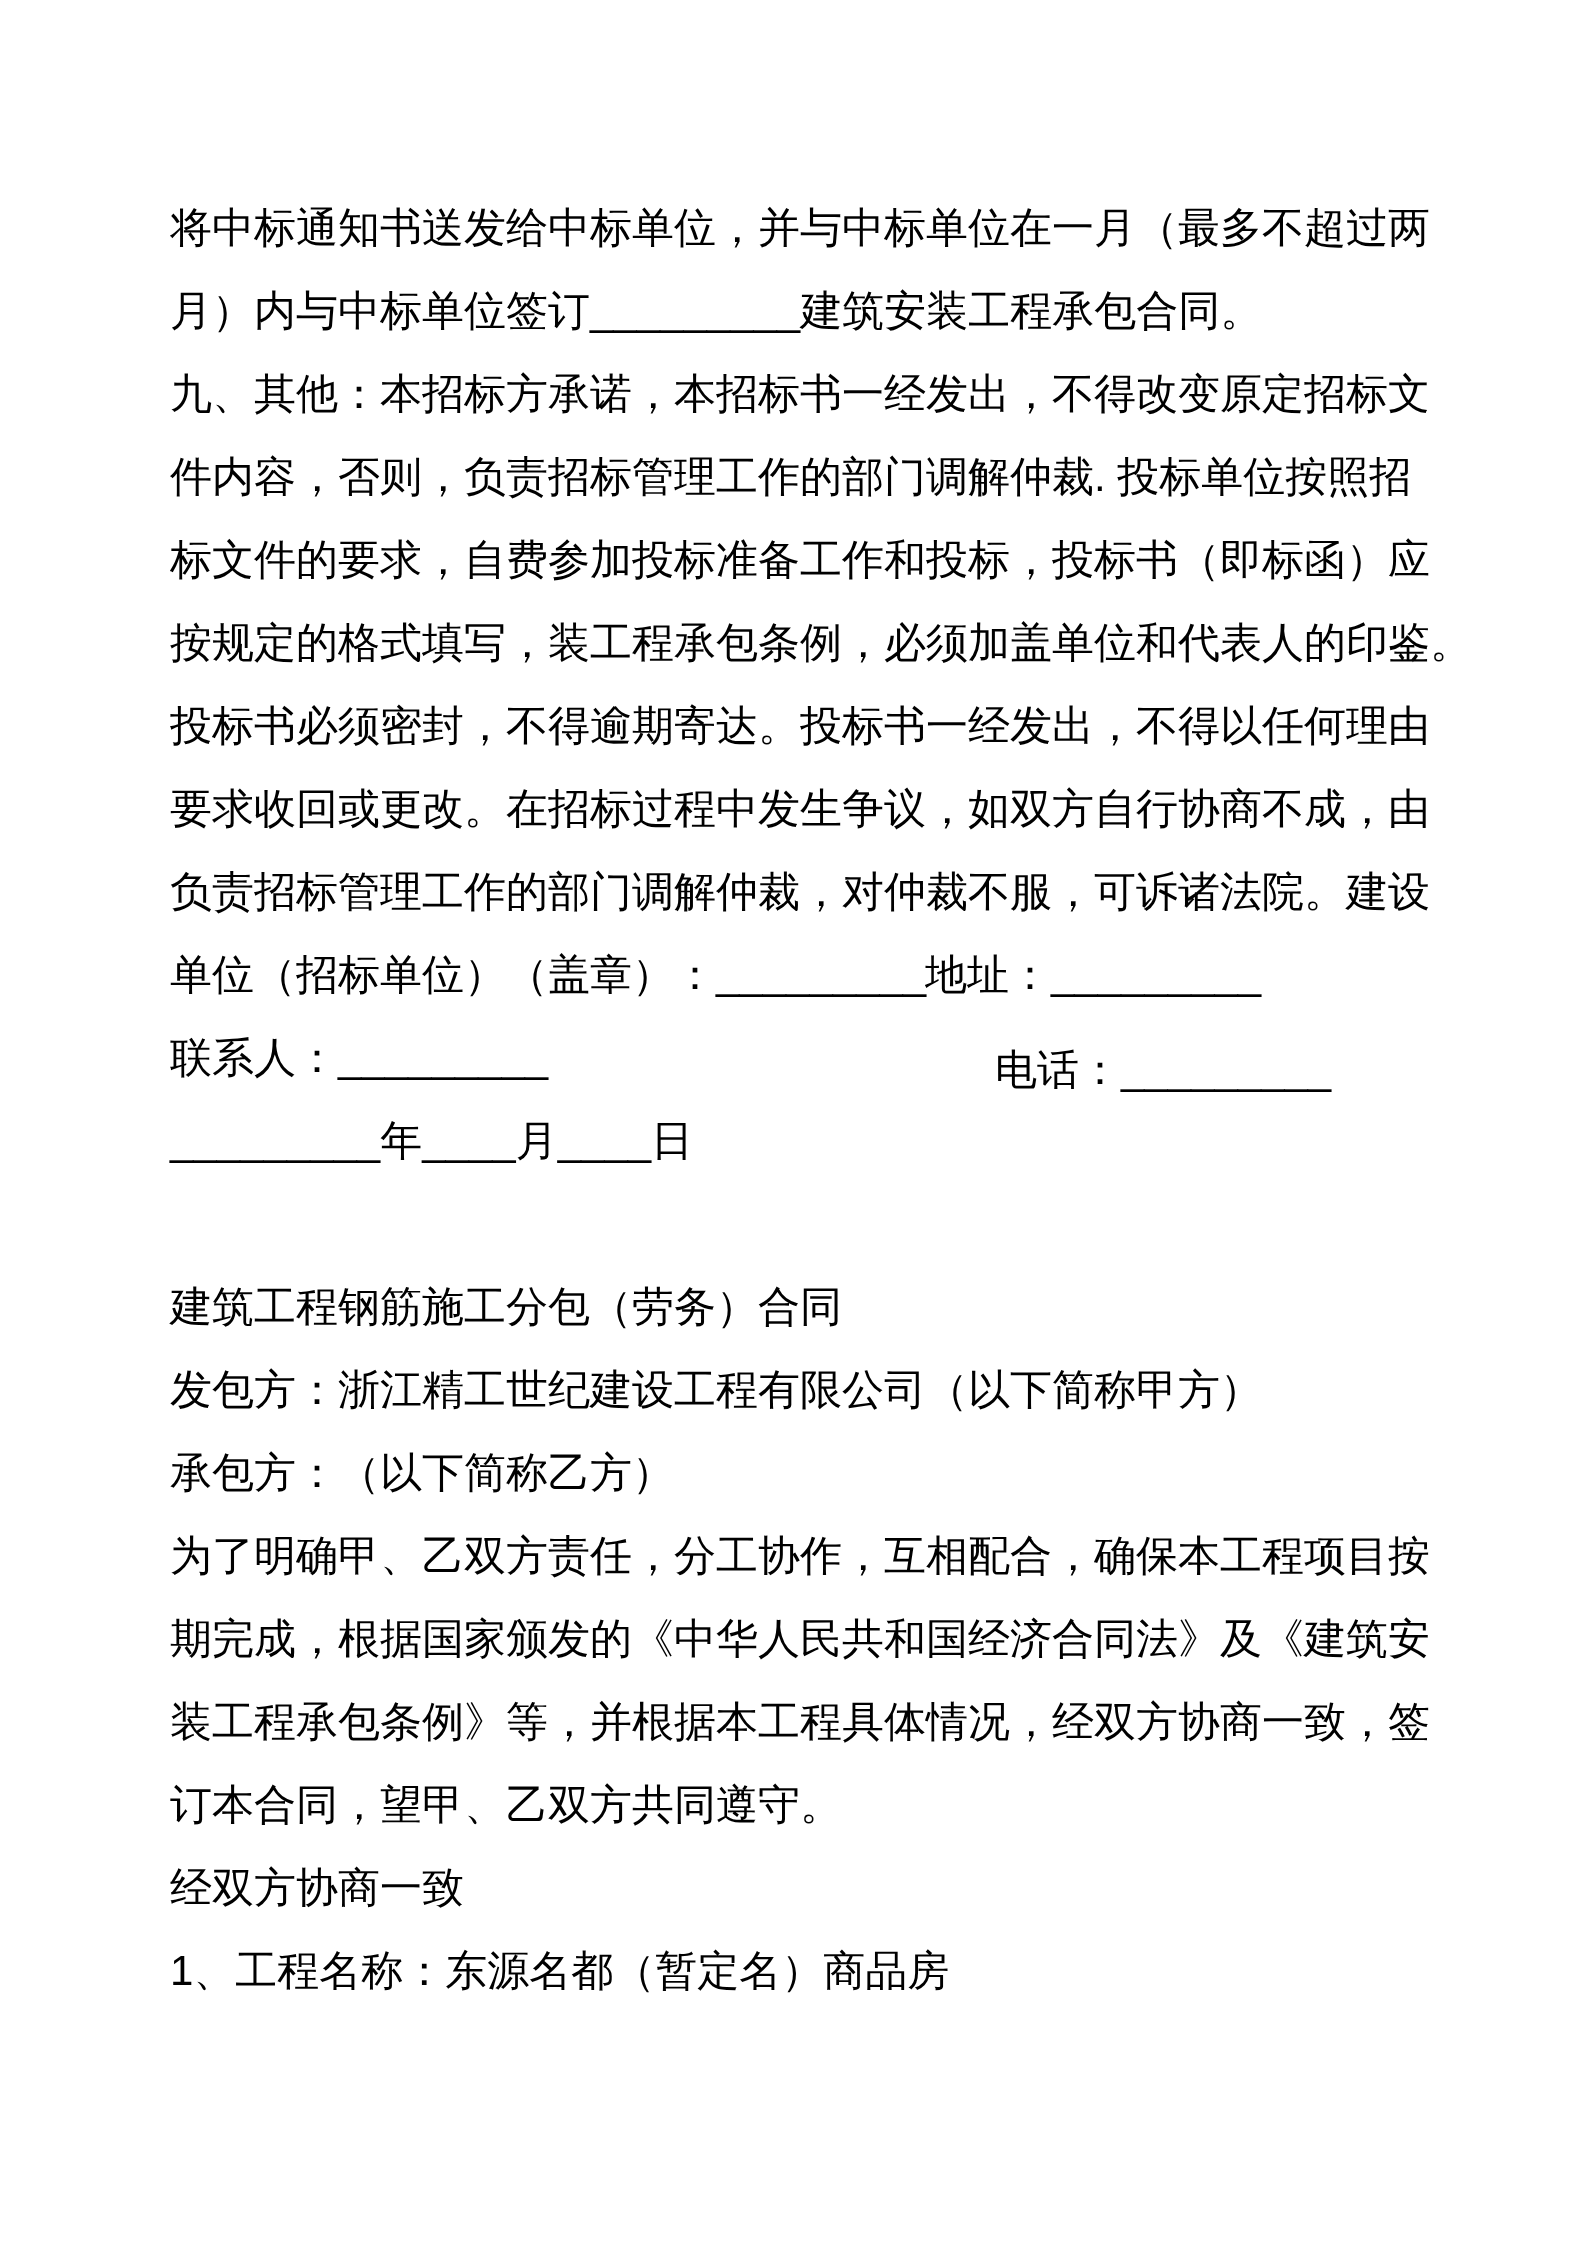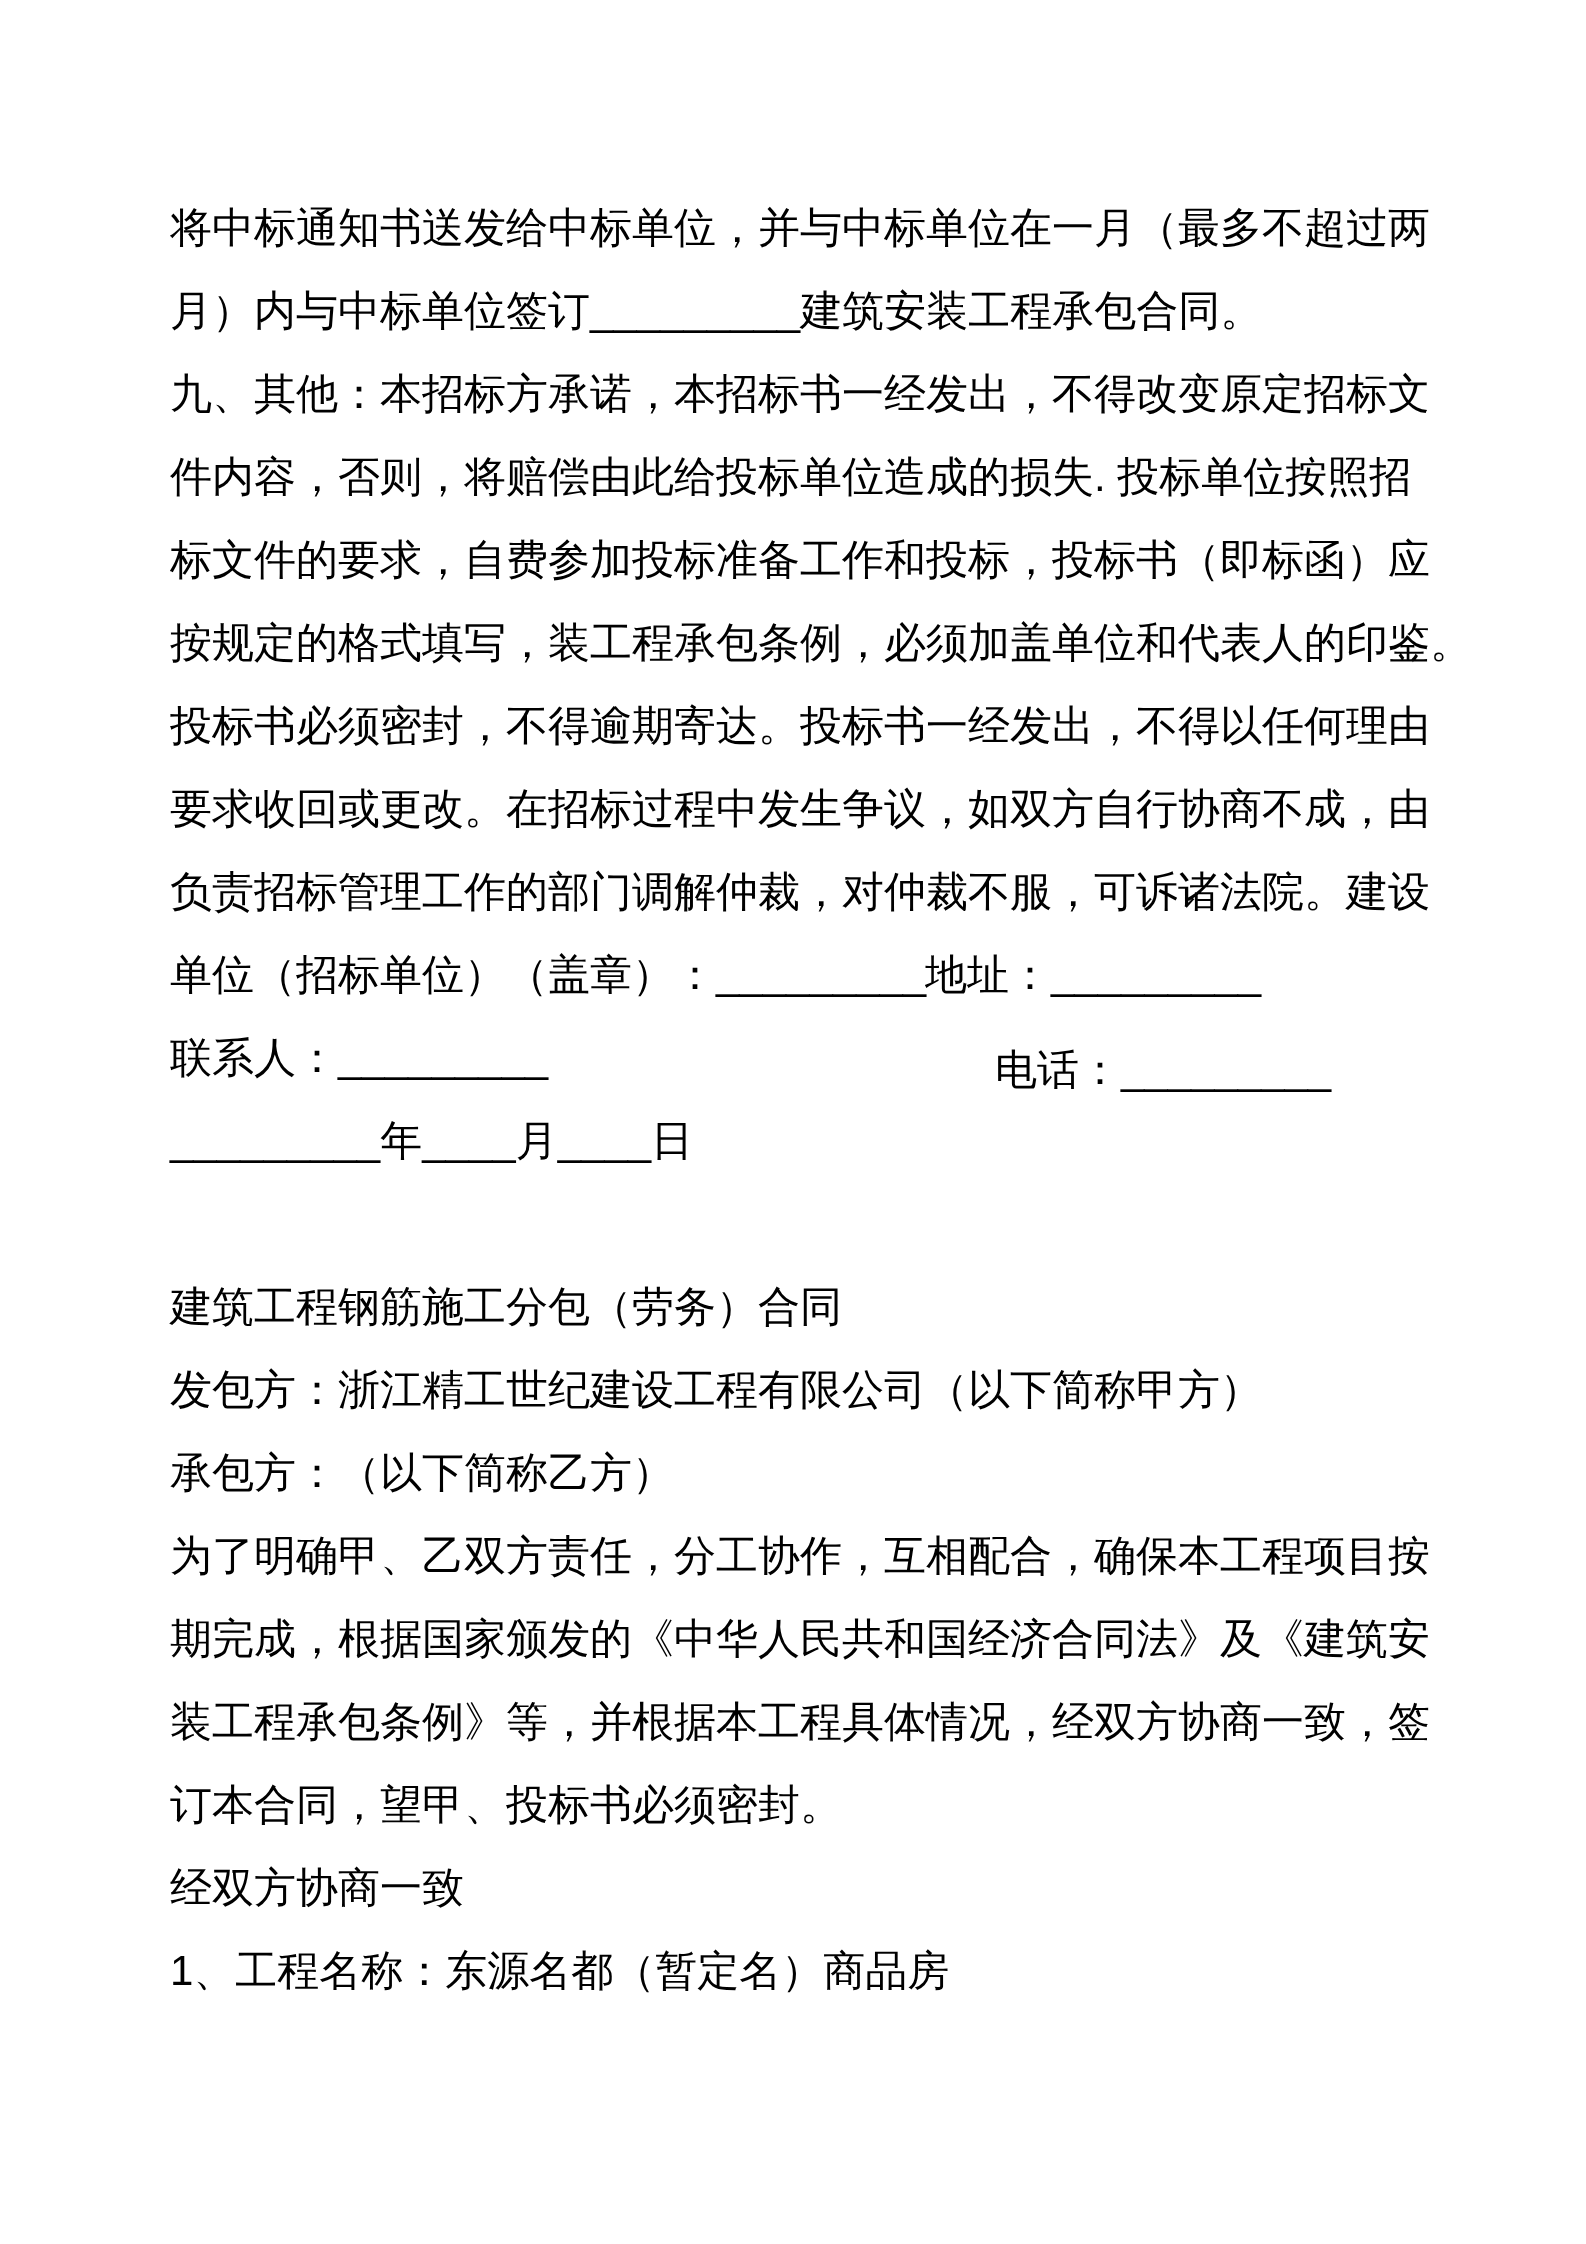--- a/index.html
+++ b/index.html
@@ -53,21 +53,21 @@
 </head>
 <body>
 
 <div class="page">
   <div class="content">
 
     <div class="line">将中标通知书送发给中标单位，并与中标单位在一月（最多不超过两</div>
     <div class="line">月）内与中标单位签订_________建筑安装工程承包合同。</div>
 
     <div class="line">九、其他：本招标方承诺，本招标书一经发出，不得改变原定招标文</div>
-    <div class="line">件内容，否则，将赔偿由此给投标单位造成的损失. 投标单位按照招</div>
+    <div class="line">件内容，否则，负责招标管理工作的部门调解仲裁. 投标单位按照招</div>
     <div class="line">标文件的要求，自费参加投标准备工作和投标，投标书（即标函）应</div>
     <div class="line">按规定的格式填写，装工程承包条例，必须加盖单位和代表人的印鉴。</div>
     <div class="line">投标书必须密封，不得逾期寄达。投标书一经发出，不得以任何理由</div>
     <div class="line">要求收回或更改。在招标过程中发生争议，如双方自行协商不成，由</div>
     <div class="line">负责招标管理工作的部门调解仲裁，对仲裁不服，可诉诸法院。建设</div>
 
     <div class="line rel">
       <span>单位（招标单位）（盖章）：_________</span>
       <span class="seg-address">地址：_________</span>
     </div>
@@ -78,18 +78,18 @@
     <div class="line">_________年____月____日</div>
 
     <div class="spacer"></div>
 
     <div class="line">建筑工程钢筋施工分包（劳务）合同</div>
     <div class="line">发包方：浙江精工世纪建设工程有限公司（以下简称甲方）</div>
     <div class="line">承包方：（以下简称乙方）</div>
     <div class="line">为了明确甲、乙双方责任，分工协作，互相配合，确保本工程项目按</div>
     <div class="line">期完成，根据国家颁发的《中华人民共和国经济合同法》及《建筑安</div>
     <div class="line">装工程承包条例》等，并根据本工程具体情况，经双方协商一致，签</div>
-    <div class="line">订本合同，望甲、投标书必须密封。</div>
+    <div class="line">订本合同，望甲、乙双方共同遵守。</div>
     <div class="line">经双方协商一致</div>
     <div class="line">1、工程名称：东源名都（暂定名）商品房</div>
 
   </div>
 </div>
 
 </body></html>

